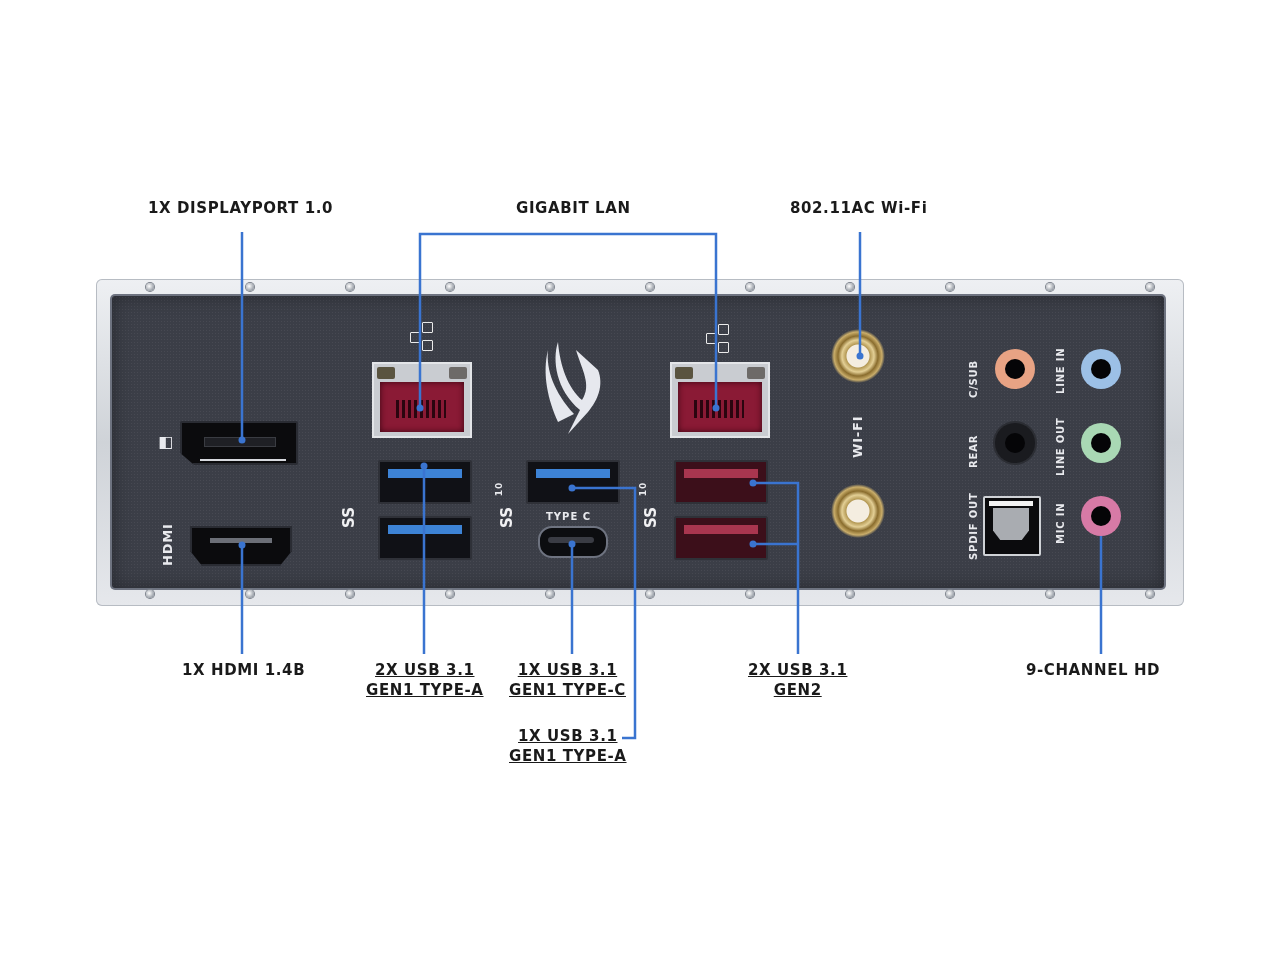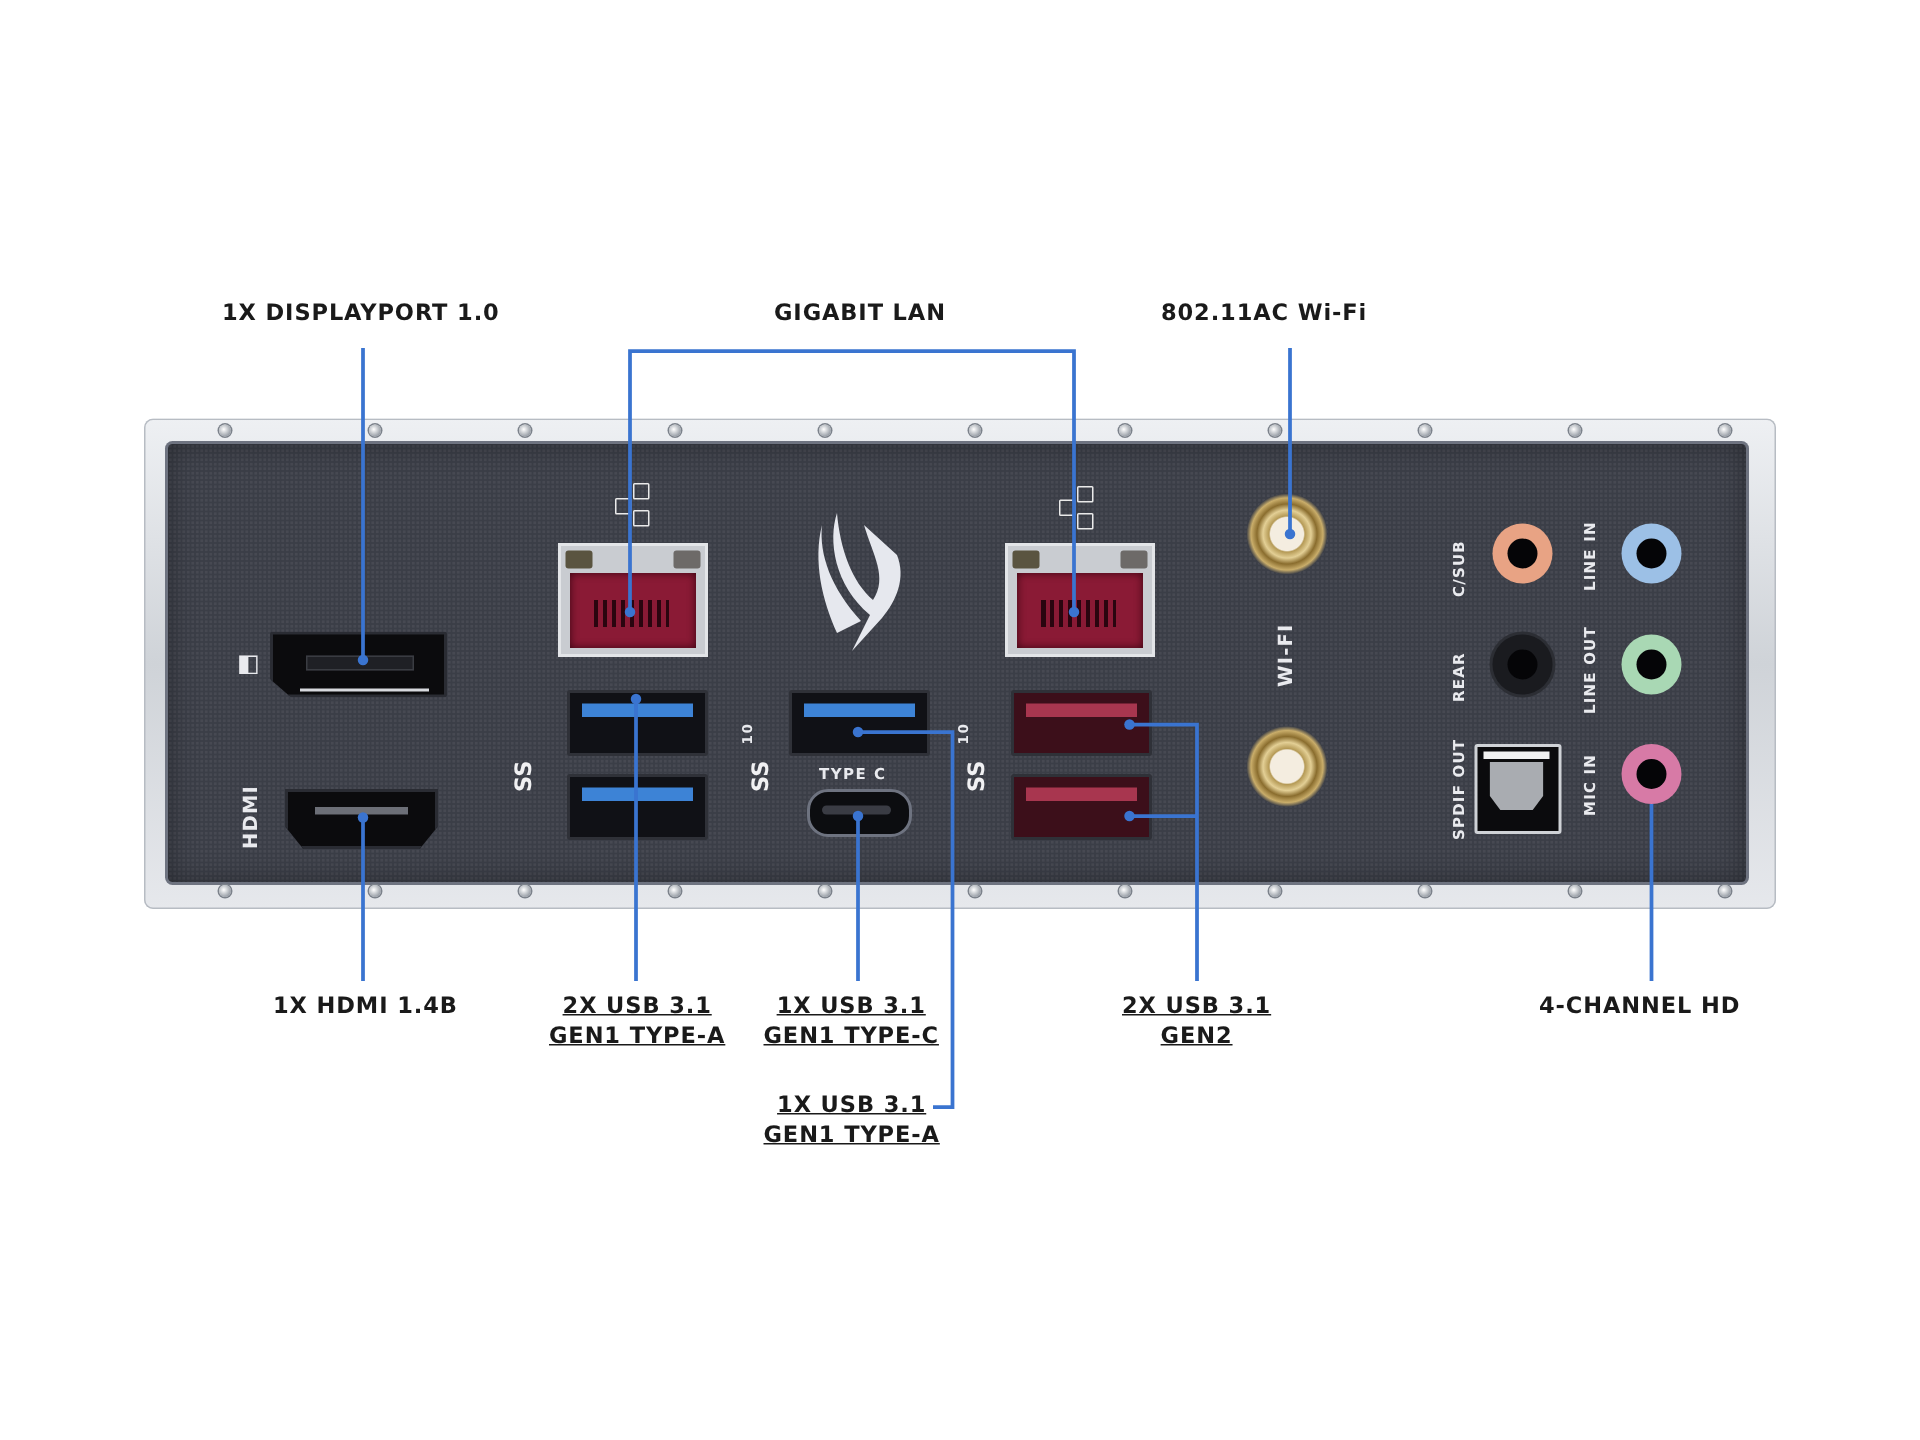--- a/index.html
+++ b/index.html
@@ -39,39 +39,39 @@
   .vtext { position: absolute; color: #e9eaee; font-size: 10px; font-weight: bold; letter-spacing: 0.8px; transform-origin: left top; transform: rotate(-90deg); white-space: nowrap; }
   .ptext { position: absolute; color: #e9eaee; font-size: 10px; font-weight: bold; letter-spacing: 1px; white-space: nowrap; }
   .ss { position: absolute; color: #f1f1f3; font-weight: bold; font-size: 15px; transform-origin: left top; transform: rotate(-90deg); white-space: nowrap; }
   svg.lines { position: absolute; left: 0; top: 0; pointer-events: none; }
 </style>
 </head>
 <body>
 
 <div class="label" style="left:148px;top:198px;">1X DISPLAYPORT 1.0</div>
 <div class="label" style="left:516px;top:198px;">GIGABIT LAN</div>
-<div class="label" style="left:774px;top:198px;">802.11AC Wi-Fi</div>
+<div class="label" style="left:790px;top:198px;">802.11AC Wi-Fi</div>
 <div class="label" style="left:182px;top:660px;">1X HDMI 1.4B</div>
 <div class="label" style="left:366px;top:660px;">
   <span>2X USB 3.1</span>
   <span>GEN1 TYPE-A</span>
 </div>
 <div class="label" style="left:509px;top:660px;">
   <span>1X USB 3.1</span>
   <span>GEN1 TYPE-C</span>
 </div>
 <div class="label" style="left:509px;top:726px;">
   <span>1X USB 3.1</span>
   <span>GEN1 TYPE-A</span>
 </div>
 <div class="label" style="left:748px;top:660px;">
   <span>2X USB 3.1</span>
   <span>GEN2</span>
 </div>
-<div class="label" style="left:1026px;top:660px;">4-CHANNEL HD</div>
+<div class="label" style="left:1026px;top:660px;">9-CHANNEL HD</div>
 
 <div class="frame"></div>
 <div class="panel"></div>
 
 <div id="screws">
     <div class="screw" style="left: 146px; top: 283px;"></div>
     <div class="screw" style="left: 146px; top: 590px;"></div>
     <div class="screw" style="left: 246px; top: 283px;"></div>
     <div class="screw" style="left: 246px; top: 590px;"></div>
     <div class="screw" style="left: 346px; top: 283px;"></div>

